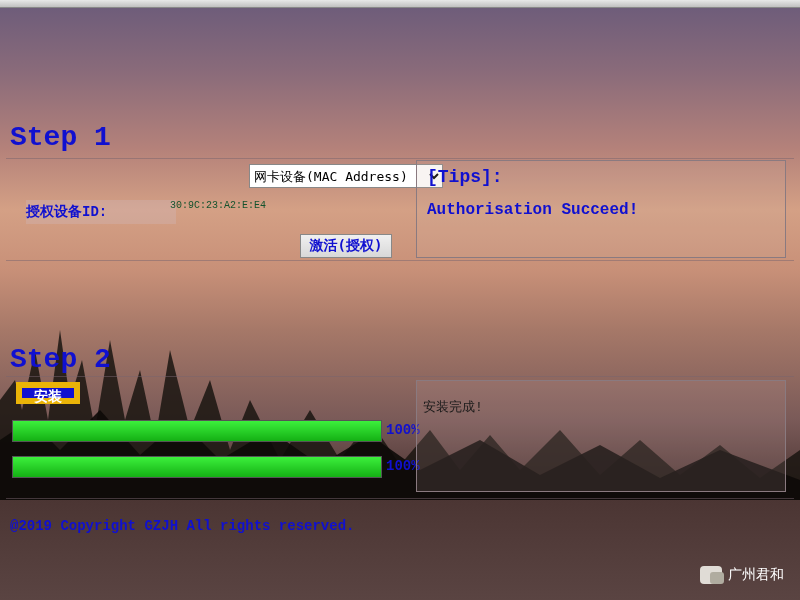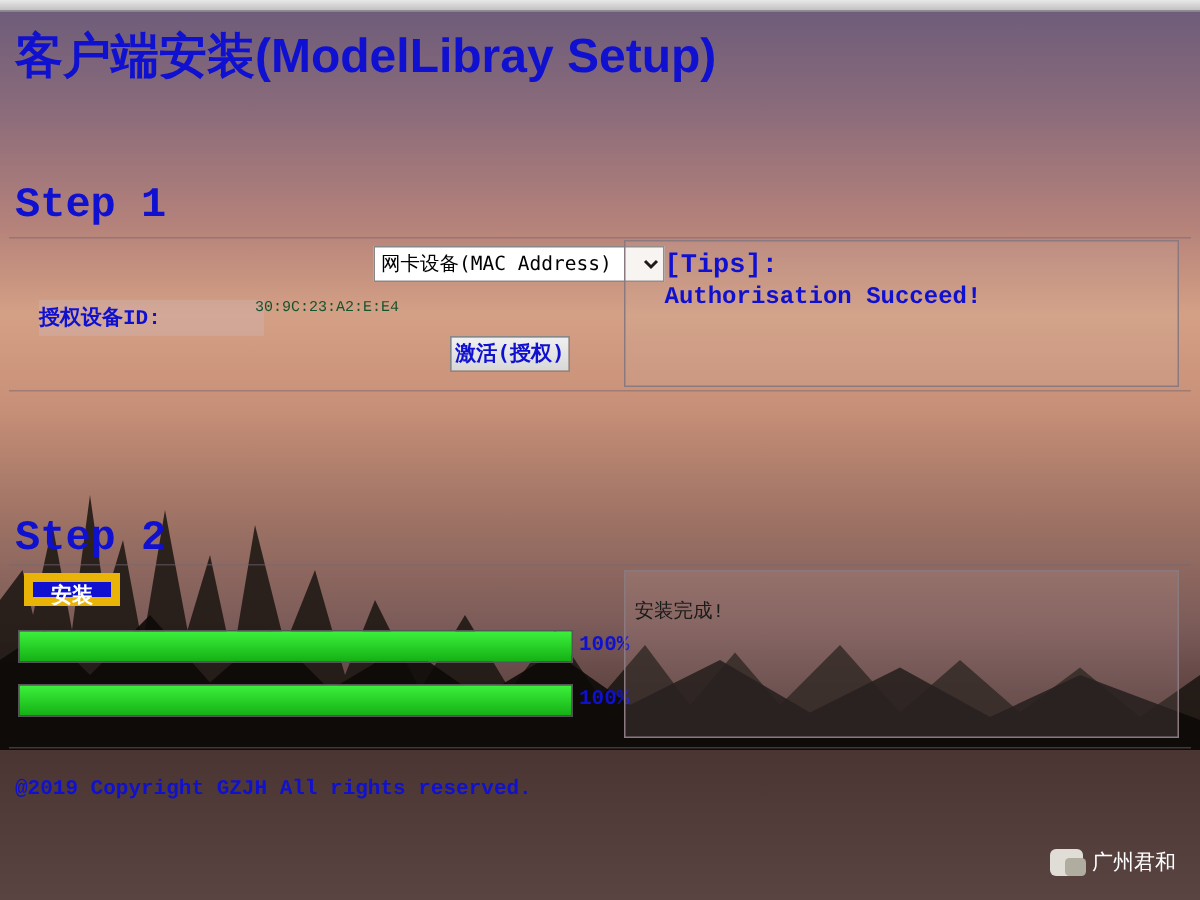--- a/index.html
+++ b/index.html
@@ -101,49 +101,49 @@
     .device-id-value {
       position: absolute;
       top: 200px;
       left: 170px;
       font-size: 10px;
       color: #14532d;
       font-weight: normal;
     }
     .activate-btn {
       position: absolute;
-      top: 224px;
+      top: 234px;
       left: 300px;
-      width: 80px;
+      width: 92px;
       height: 24px;
       background: linear-gradient(180deg, #f0f0f0, #d8d8d8);
       border: 1px solid #888;
       font-size: 14px;
       color: #1010d0;
       font-weight: bold;
       cursor: pointer;
       font-family: "SimSun", monospace;
     }
     .tips-box {
       position: absolute;
       top: 160px;
       left: 416px;
       width: 370px;
       height: 98px;
       border: 1px solid #8a7a80;
       background: rgba(210,180,170,0.15);
-      padding: 6px 26px;
+      padding: 6px 10px;
     }
     .tips-header {
       font-size: 18px;
       color: #1010d0;
       font-weight: bold;
     }
     .tips-body {
-      margin-top: 2px;
+      margin-top: 14px;
       font-size: 16px;
       color: #1010d0;
       font-weight: bold;
       font-family: "Courier New", monospace;
     }
     .install-btn {
       position: absolute;
       top: 382px;
       left: 16px;
       width: 64px;
@@ -231,21 +231,20 @@
 
 <div class="bg-layer"></div>
 <svg class="trees" viewBox="0 0 800 220" preserveAspectRatio="none">
   <path fill="#1a1510" opacity="0.85" d="M0,120 L15,100 L22,130 L35,70 L48,140 L60,50 L70,120 L82,80 L95,150 L110,60 L125,140 L140,90 L155,160 L170,70 L190,150 L210,100 L230,170 L250,120 L280,180 L310,130 L340,180 L370,140 L400,185 L430,150 L460,190 L490,155 L520,190 L560,150 L600,195 L640,160 L680,195 L720,165 L760,198 L800,170 L800,220 L0,220 Z"></path>
   <path fill="#0d0a08" opacity="0.9" d="M0,160 L30,140 L60,170 L100,130 L140,175 L180,140 L220,180 L270,150 L320,185 L370,155 L420,190 L480,160 L540,195 L600,165 L660,198 L720,170 L800,200 L800,220 L0,220 Z"></path>
 </svg>
 
 <div class="content">
   <div class="title-bar"></div>
 
-  <h1 class="main-title">客户端安装(ModelLibray Setup)</h1>
 
   <div class="step-label step1-label">Step 1</div>
   <div class="section-divider divider1"></div>
 
   <select class="device-select">
     <option>网卡设备(MAC Address)</option>
   </select>
 
   <div class="label-blue device-id-label">授权设备ID:</div>
   <div class="device-id-value">30:9C:23:A2:E:E4</div>

